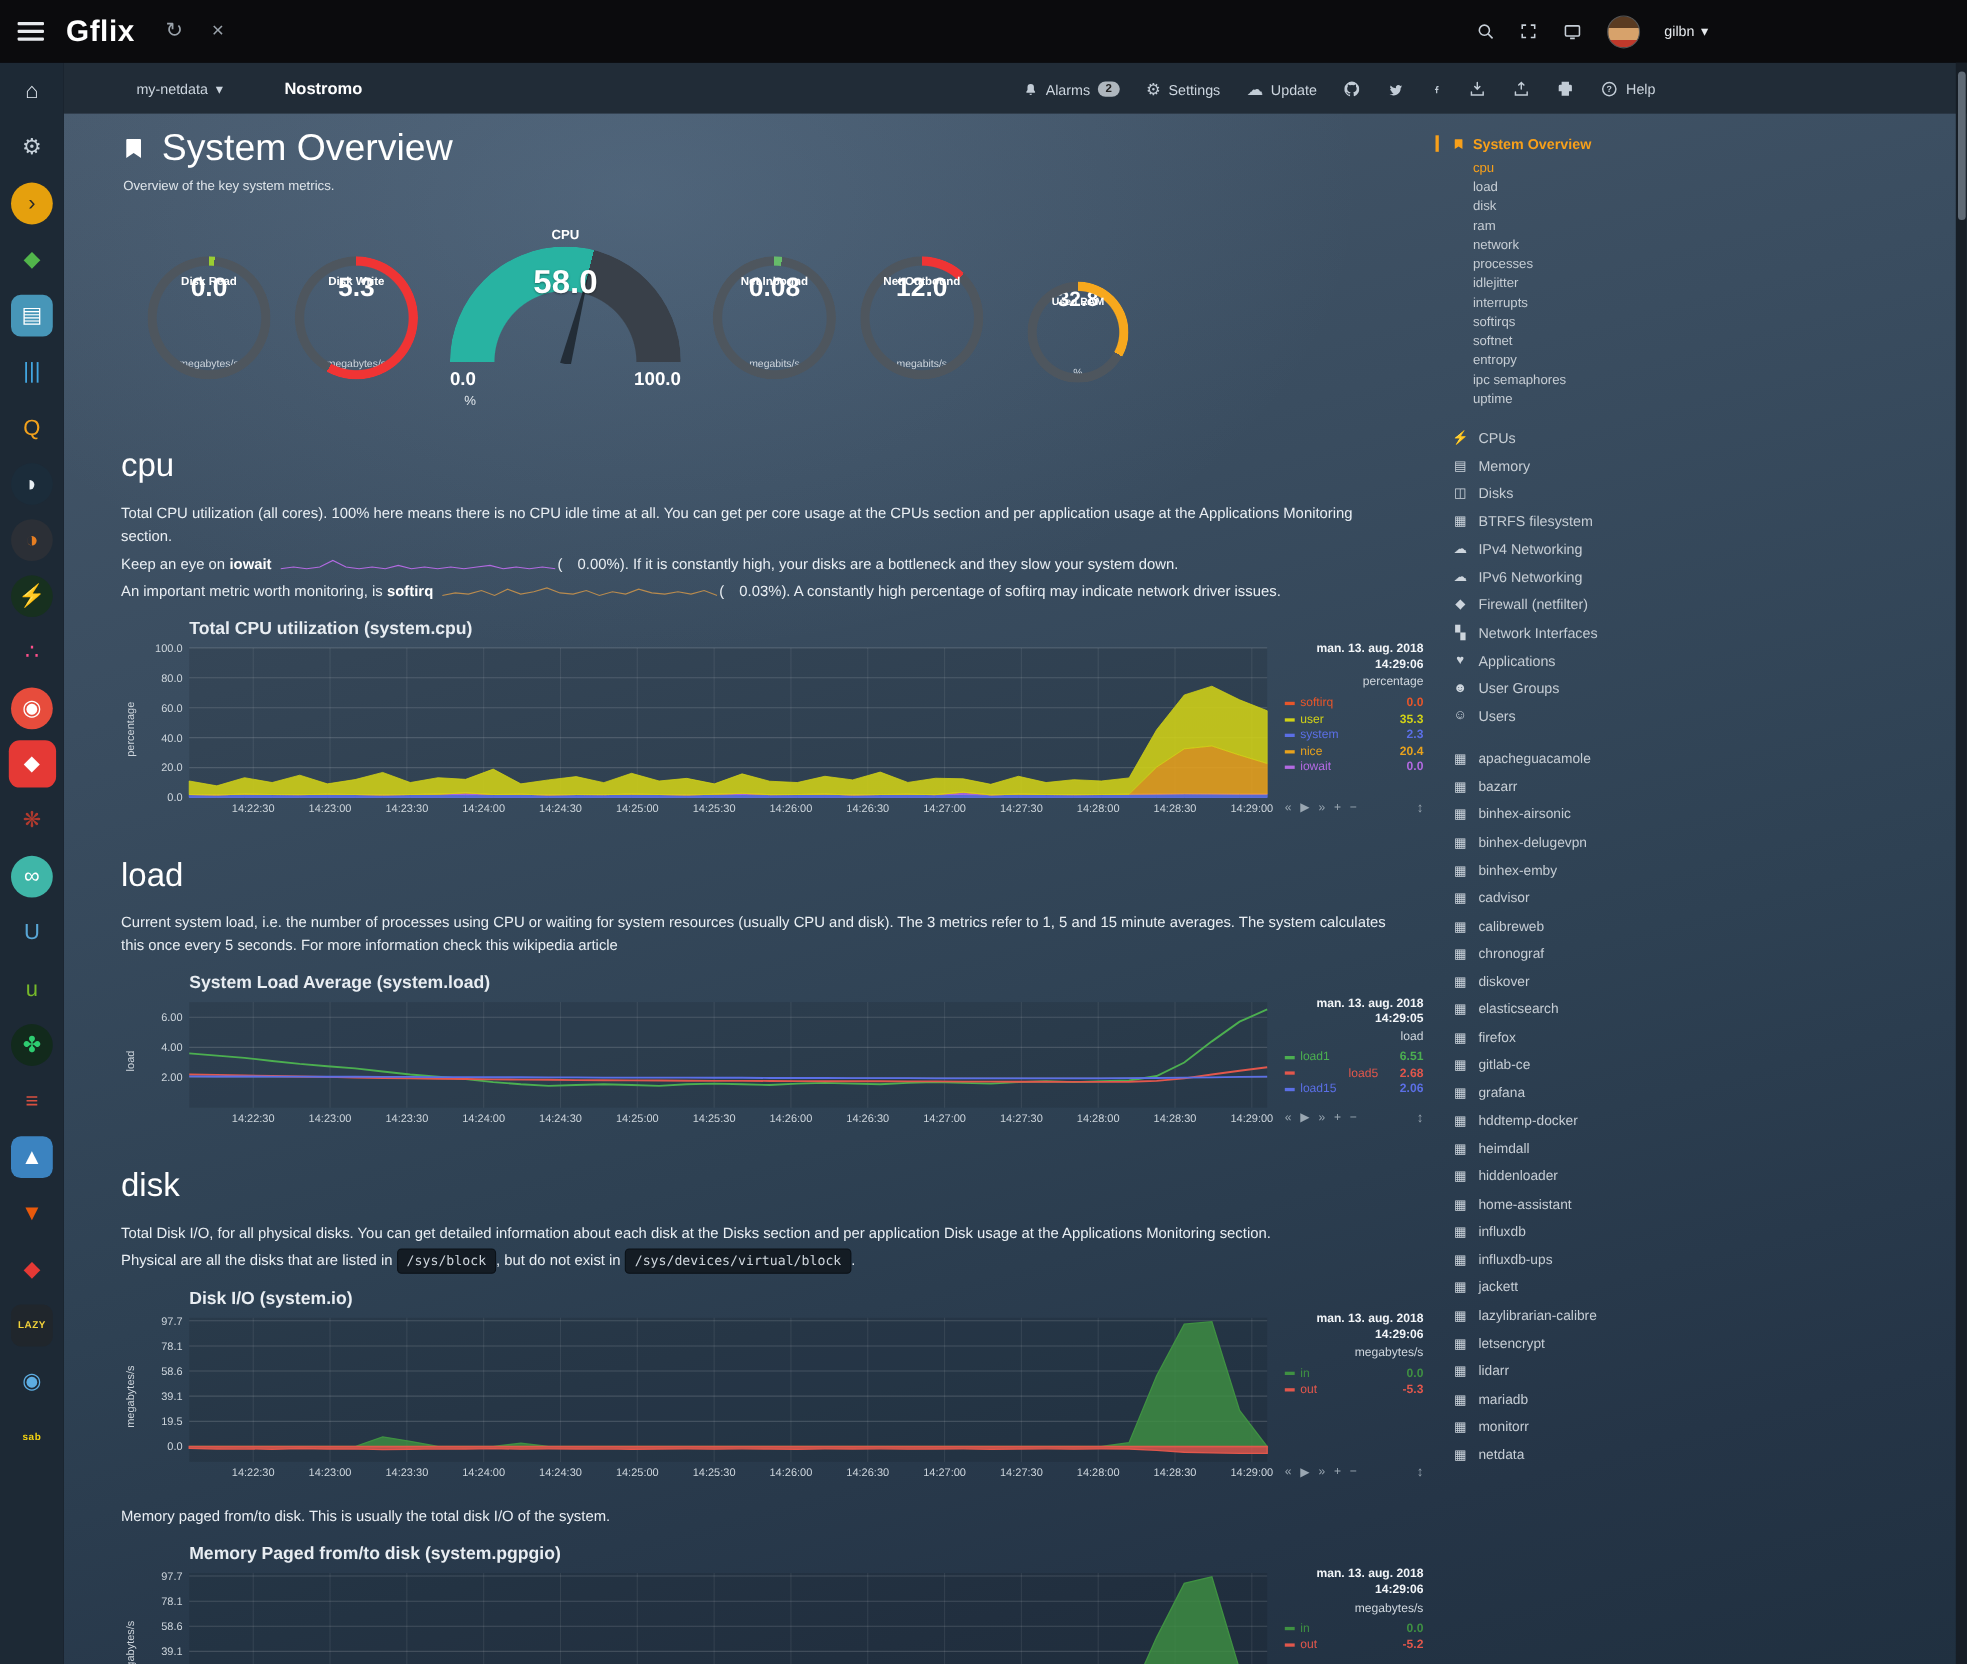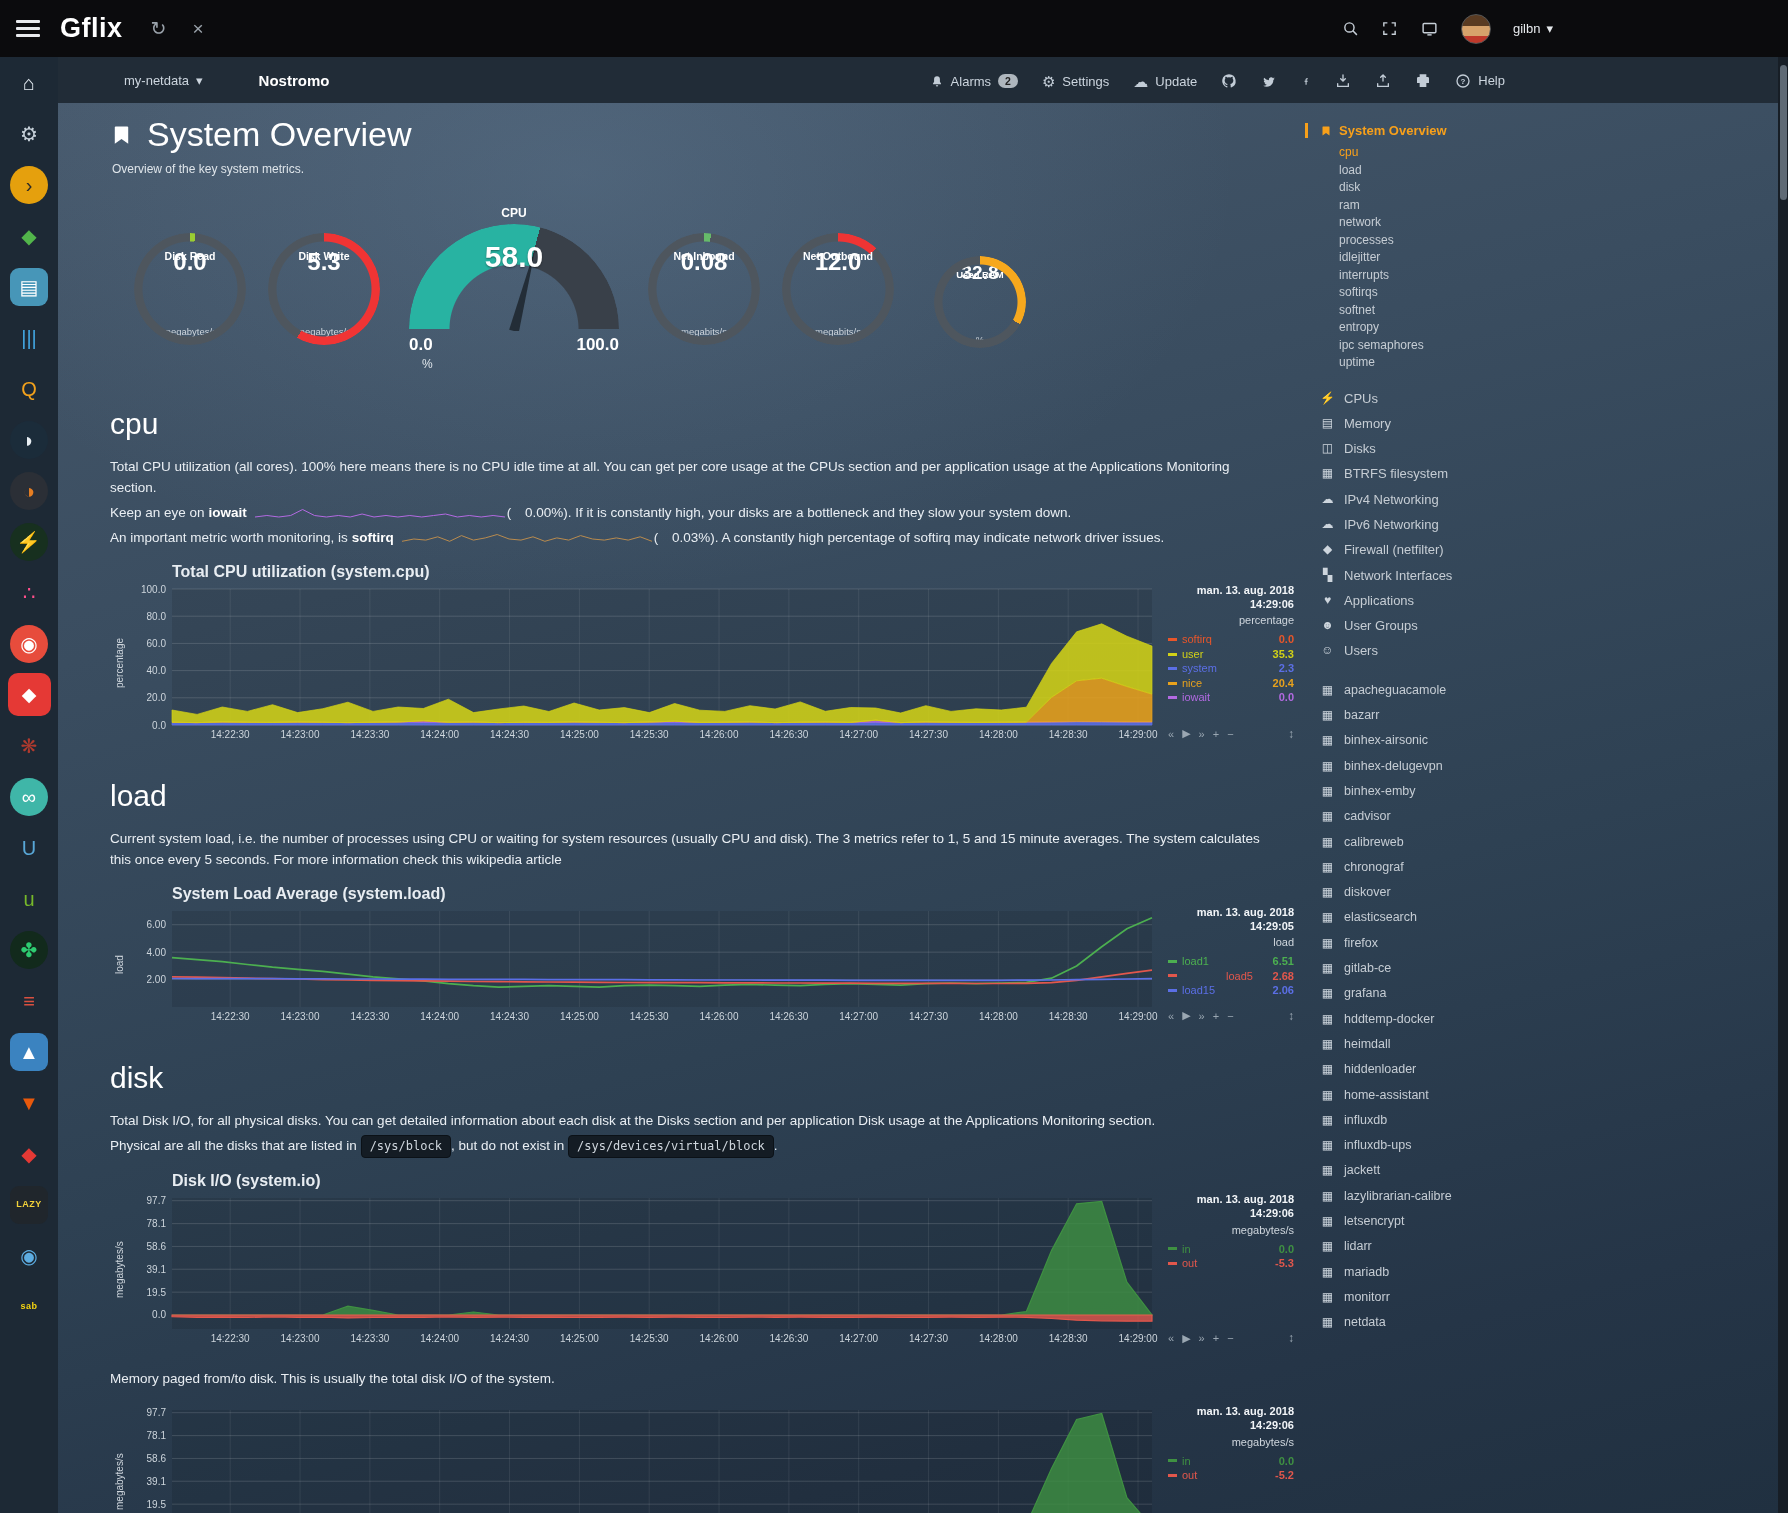--- a/index.html
+++ b/index.html
@@ -689,20 +689,21 @@
                   </span>
                 <span class="tb-resize">↕</span>
               </div>
             </div>
           </div>
         </div>
 
         <p style="margin-top:22px">Memory paged from/to disk. This is usually the total disk I/O of the system.</p>
 
         <div class="chart-block">
+          <div class="chart-title">Memory Paged from/to disk (system.pgpgio)</div>
           <div class="chart-row">
             <div class="y-unit">megabytes/s</div>
             <svg class="plot" width="1030" height="155" viewBox="0 0 1030 155">
                 <rect x="44" y="6" width="980" height="131" fill="rgba(0,0,0,0.10)"></rect>
                 <line x1="44" x2="1024" y1="8.69017857142856" y2="8.69017857142856" stroke="rgba(255,255,255,0.14)" stroke-width="1"></line>
                 <text x="38" y="12.19017857142856" text-anchor="end" fill="#cdd5dc" font-size="10">97.7</text>
                 <line x1="44" x2="1024" y1="31.615178571428586" y2="31.615178571428586" stroke="rgba(255,255,255,0.14)" stroke-width="1"></line>
                 <text x="38" y="35.11517857142859" text-anchor="end" fill="#cdd5dc" font-size="10">78.1</text>
                 <line x1="44" x2="1024" y1="54.423214285714295" y2="54.423214285714295" stroke="rgba(255,255,255,0.14)" stroke-width="1"></line>
                 <text x="38" y="57.923214285714295" text-anchor="end" fill="#cdd5dc" font-size="10">58.6</text>

